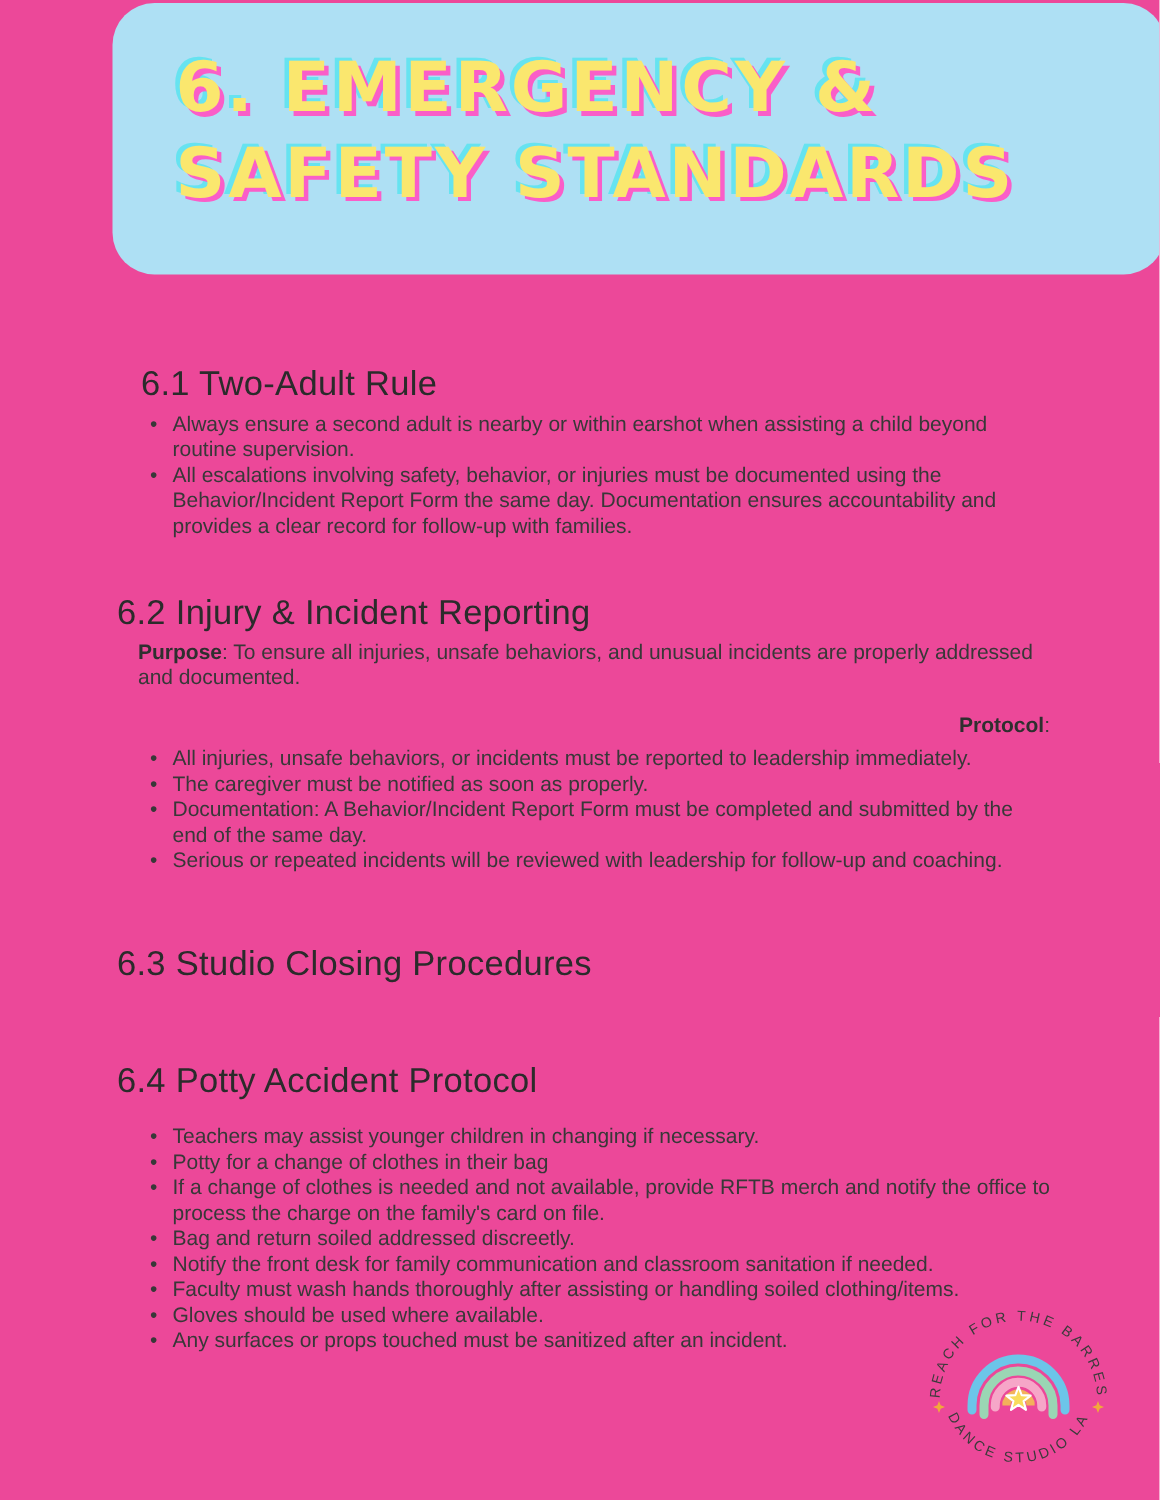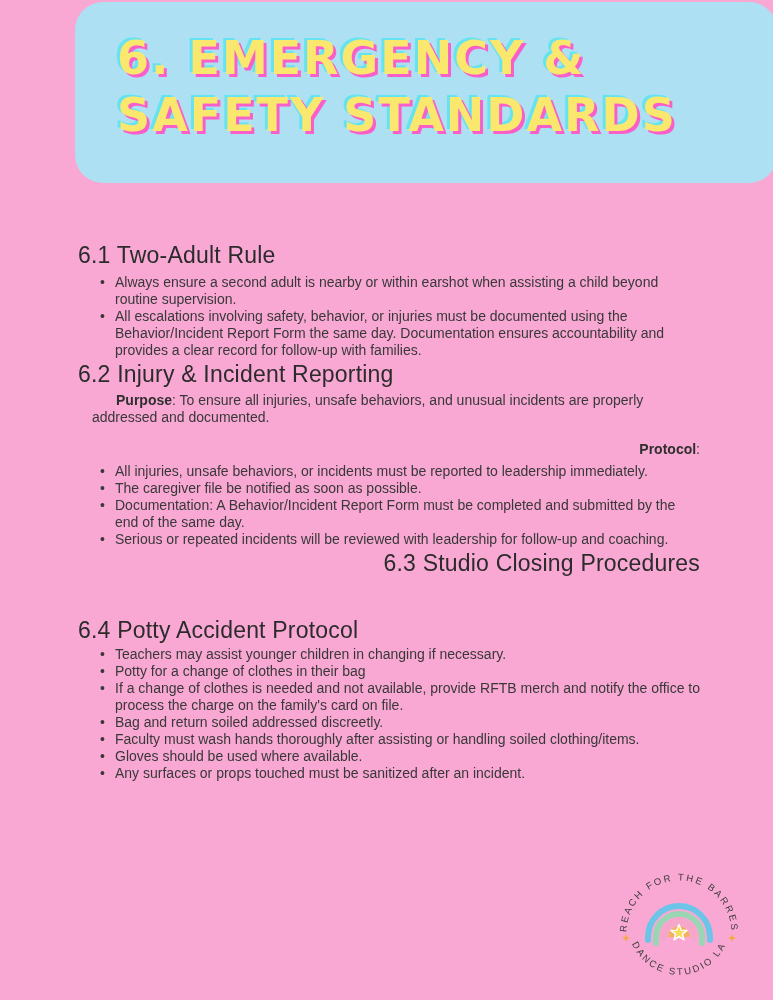--- a/index.html
+++ b/index.html
@@ -1,17 +1,17 @@
 <!DOCTYPE html>
 <html><head>
 <meta charset="utf-8">
 <style>
   html,body{margin:0;padding:0;background:#ffffff;}
   .page{
-    position:relative;width:773px;height:1000px;background:#f9a8d4;overflow:hidden;
+    position:relative;width:773px;height:1000px;background:#ec4899;overflow:hidden;
     font-family:"Liberation Sans",sans-serif;color:#383838;
   }
   
   .banner{
     position:absolute;left:75px;top:2px;right:-4px;height:181px;
     background:#aee0f4;border-radius:28px;
   }
   .banner-title{
     padding:28px 0 0 42px;
     font-family:"DejaVu Sans",sans-serif;
@@ -22,28 +22,28 @@
   }
   
   .content{position:absolute;left:78px;top:0;width:622px;}
   .heading{
     font-size:23px;font-weight:400;color:#2b2b2b;margin:0;line-height:30px;letter-spacing:0.2px;
   }
   .para{margin:3px 0 0;padding-left:14px;font-size:14px;line-height:17px;}
   .blist{list-style:none;margin:4px 0 0;padding:0 0 0 22px;}
   .blist li{position:relative;padding-left:15px;font-size:14px;line-height:17px;}
   .blist li::before{content:"\2022";position:absolute;left:0;top:0;}
-  .b{font-weight:700;color:#2f2f2f;margin-left:24px;}
-  #h61{margin-top:240px;}
-  #h62{}
+  .b{font-weight:700;color:#2f2f2f;}
+  #h61{margin-top:240px;margin-left:16px;}
+  #h62{margin-top:34px;}
   #protocol-line{margin-top:15px;text-align:right;}
   #ul62{margin-top:5px;}
-  #h63{text-align:right;}
-  #h64{margin-top:37px;}
-  #ul64{margin-top:1px;}
+  #h63{margin-top:45px;}
+  #h64{margin-top:48px;}
+  #ul64{margin-top:14px;}
   
   .logo{position:absolute;left:617px;top:862px;width:124px;height:124px;}
   .logo text{
     font-family:"Liberation Sans",sans-serif;font-size:9.5px;letter-spacing:2.2px;fill:#3b3b3b;
   }
 </style>
 </head>
 <body>
 
 <div class="page">
@@ -61,33 +61,34 @@
     <ul class="blist" id="ul61">
       <li>Always ensure a second adult is nearby or within earshot when assisting a child beyond routine supervision.</li>
       <li>All escalations involving safety, behavior, or injuries must be documented using the Behavior/Incident Report Form the same day. Documentation ensures accountability and provides a clear record for follow-up with families.</li>
     </ul>
 
     <h2 class="heading" id="h62">6.2 Injury &amp; Incident Reporting</h2>
     <p class="para" id="purpose-line"><span class="b">Purpose</span><span>: To ensure all injuries, unsafe behaviors, and unusual incidents are properly addressed and documented.</span></p>
     <p class="para" id="protocol-line"><span class="b">Protocol</span><span>:</span></p>
     <ul class="blist" id="ul62">
       <li>All injuries, unsafe behaviors, or incidents must be reported to leadership immediately.</li>
-      <li>The caregiver file be notified as soon as possible.</li>
+      <li>The caregiver must be notified as soon as properly.</li>
       <li>Documentation: A Behavior/Incident Report Form must be completed and submitted by the end of the same day.</li>
       <li>Serious or repeated incidents will be reviewed with leadership for follow-up and coaching.</li>
     </ul>
 
     <h2 class="heading" id="h63">6.3 Studio Closing Procedures</h2>
 
     <h2 class="heading" id="h64">6.4 Potty Accident Protocol</h2>
     <ul class="blist" id="ul64">
       <li>Teachers may assist younger children in changing if necessary.</li>
       <li>Potty for a change of clothes in their bag</li>
       <li>If a change of clothes is needed and not available, provide RFTB merch and notify the office to process the charge on the family's card on file.</li>
       <li>Bag and return soiled addressed discreetly.</li>
+      <li>Notify the front desk for family communication and classroom sanitation if needed.</li>
       <li>Faculty must wash hands thoroughly after assisting or handling soiled clothing/items.</li>
       <li>Gloves should be used where available.</li>
       <li>Any surfaces or props touched must be sanitized after an incident.</li>
     </ul>
 
   </div>
 
   <svg class="logo" viewBox="0 0 124 124" aria-hidden="true">
     <defs>
       <path id="arcTop" d="M 9.5,71 A 51 51 0 1 1 114.5,71" fill="none"></path>

